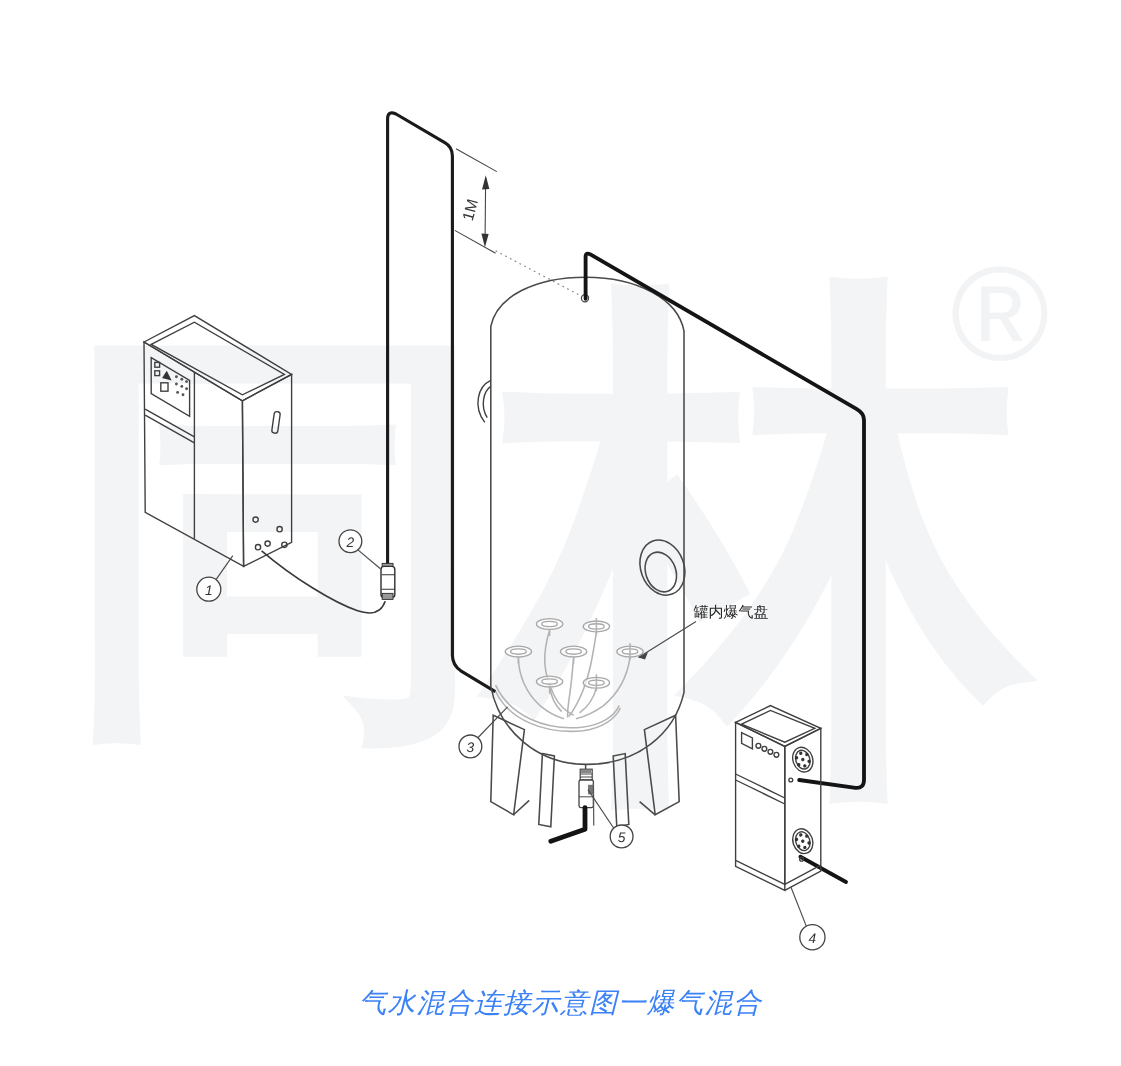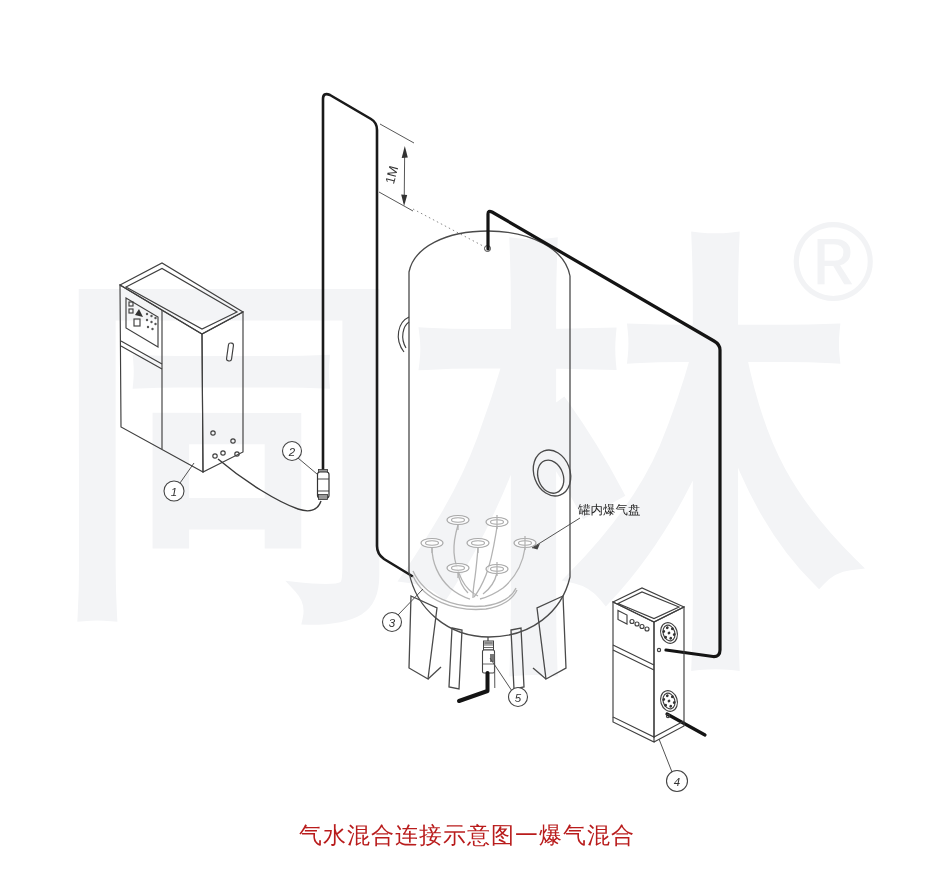--- a/index.html
+++ b/index.html
@@ -4,21 +4,21 @@
 <style>
   html,body{margin:0;padding:0;background:#ffffff;}
   body{font-family:"Liberation Sans","DejaVu Sans",sans-serif;}
   .stage{position:relative;width:934px;height:888px;background:#ffffff;overflow:hidden;}
   .watermark{position:absolute;z-index:0;color:#f3f4f6;font-weight:bold;line-height:1;user-select:none;}
   .wm-left{left:52px;top:268px;font-size:360px;}
   .wm-right{left:412px;top:228px;font-size:450px;}
   .wm-reg{left:792px;top:206px;font-size:112px;color:#f2f3f5;font-weight:normal;}
   svg.diagram{position:absolute;left:0;top:0;z-index:1;}
   .caption{position:absolute;z-index:2;left:0;top:820px;width:934px;text-align:center;
-           font-size:23px;font-weight:500;letter-spacing:1px;color:#b91c1c;}
+           font-size:23px;font-weight:500;letter-spacing:1px;color:#3b82f6;font-style:italic;}
   
   .thin{stroke:#3f3f3f;stroke-width:1.15;fill:none;}
   .thin2{stroke:#4a4a4a;stroke-width:1.3;fill:none;}
   .pipe{stroke:#141414;stroke-width:3.2;fill:none;stroke-linejoin:round;stroke-linecap:round;}
   .pipe2{stroke:#1a1a1a;stroke-width:2.6;fill:none;stroke-linejoin:round;stroke-linecap:round;}
   .tube{stroke:#3a3a3a;stroke-width:1.4;fill:none;}
   .leader{stroke:#4a4a4a;stroke-width:0.95;fill:none;}
   .dim{stroke:#444;stroke-width:0.9;fill:none;}
   .internal{stroke:#b3b3b3;stroke-width:1.3;fill:none;}
   .disc{stroke:#a8a8a8;stroke-width:1.1;fill:#ffffff;fill-opacity:0.65;}

